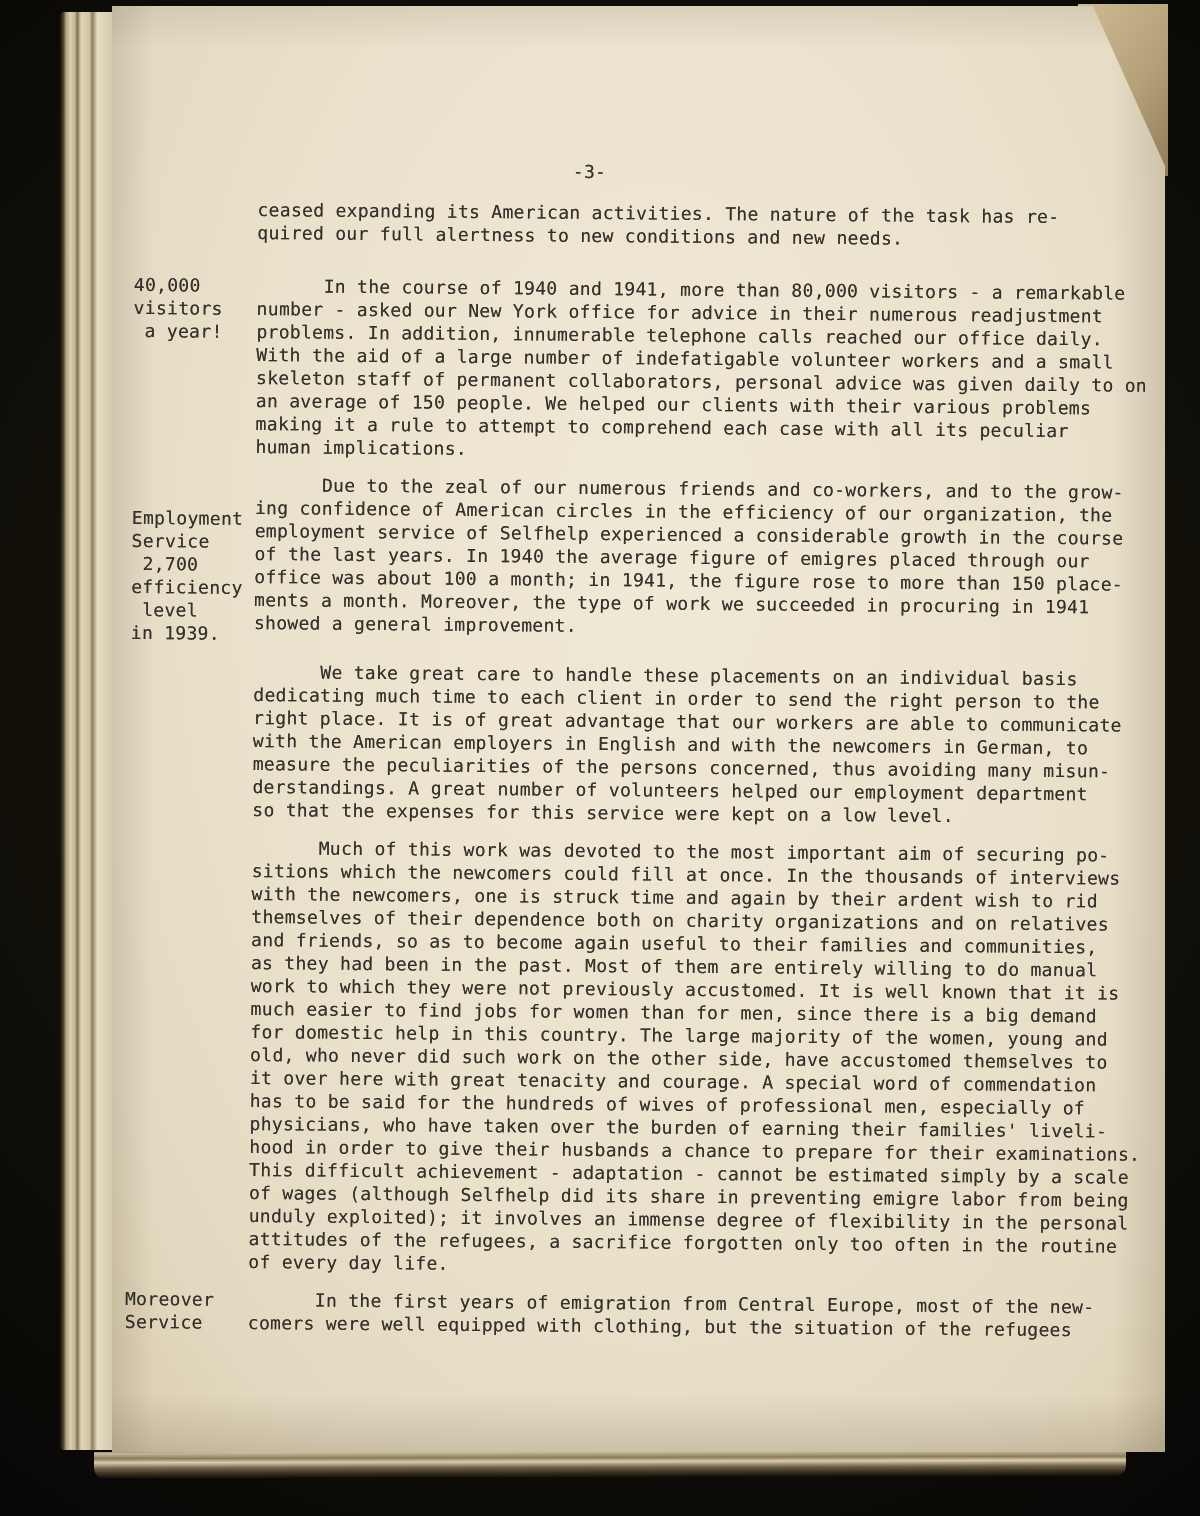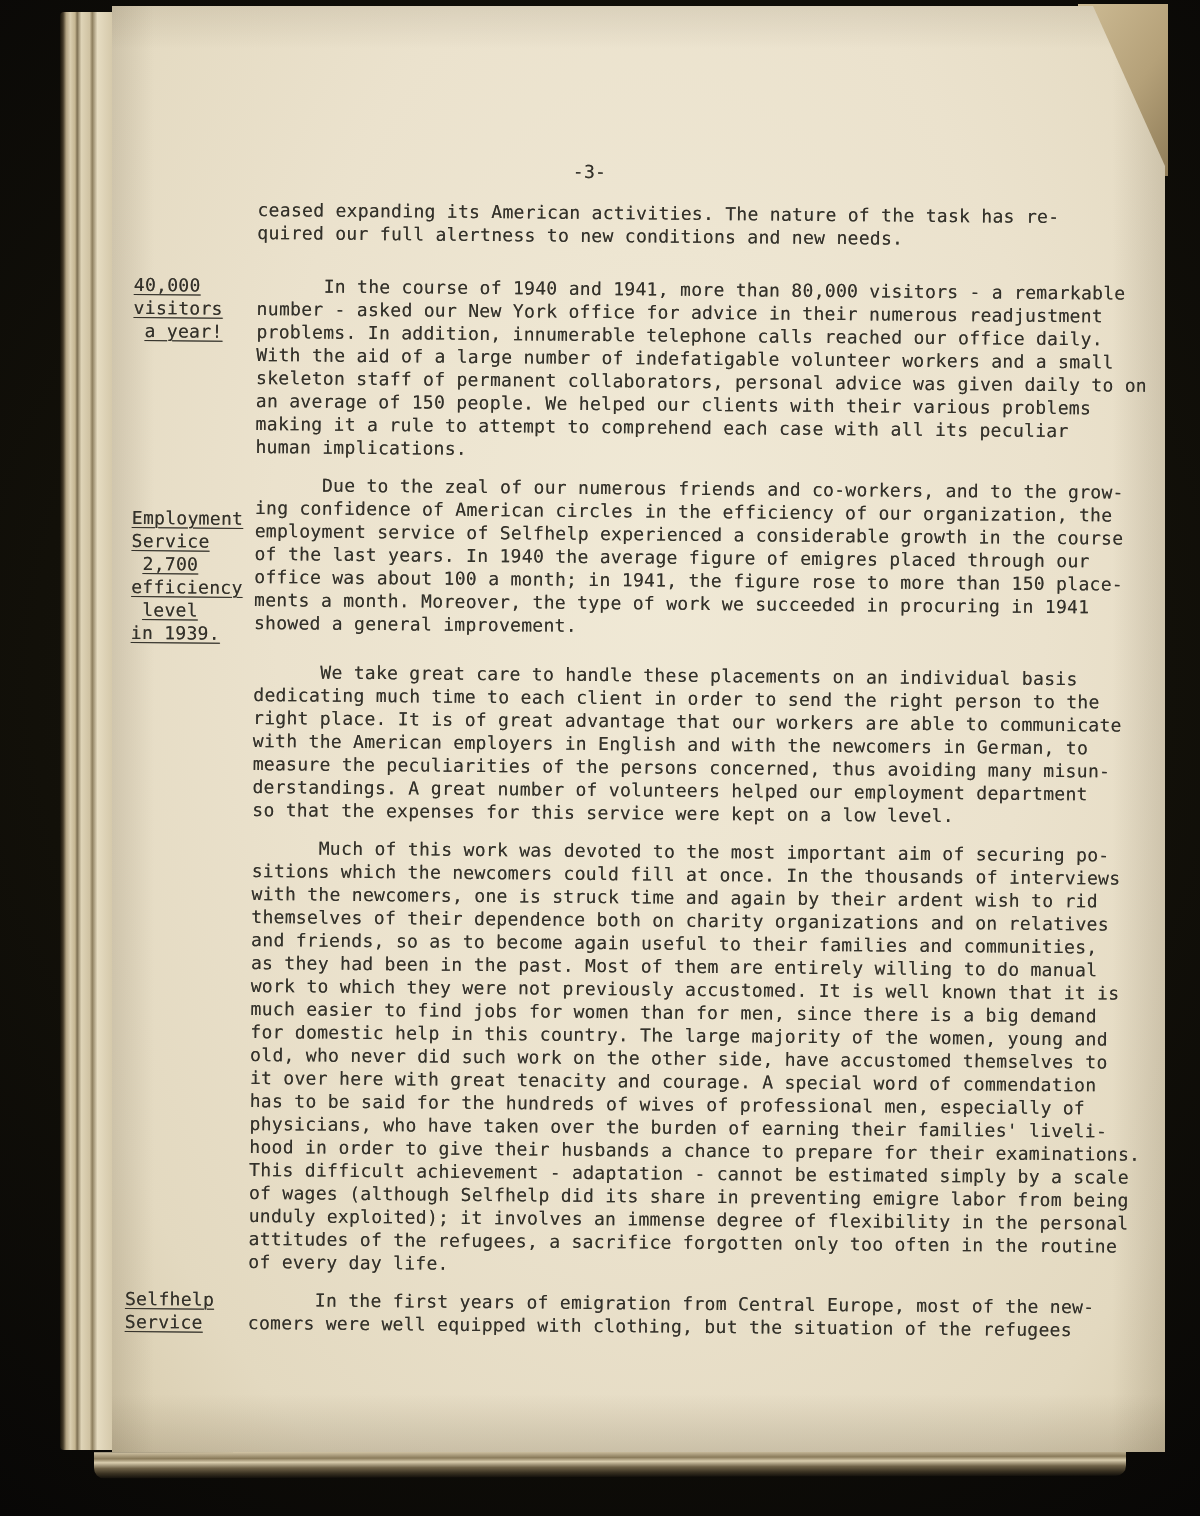--- a/index.html
+++ b/index.html
@@ -43,21 +43,21 @@
     color:#33312a;font-size:18px;line-height:23px;letter-spacing:.3px;
     text-shadow:0 0 .6px rgba(46,44,38,.65);
   }
   .page-number{margin-left:438px;margin-bottom:18px;white-space:pre;}
   .block{display:flex;align-items:flex-start;}
   .block + .block{margin-top:15px;}
   .blocks .block:nth-child(2){margin-top:30px;}
   .blocks .block:nth-child(3) .margin-cell{padding-top:34px;}
   .margin-cell{width:123px;flex:none;line-height:23px;}
   .note-line{white-space:pre;}
-  .note-line .u{text-decoration:underline;text-underline-offset:3px;text-decoration-thickness:1px;}
+  .note-line .u{text-underline-offset:3px;text-decoration-thickness:1px;}
   .body-cell{flex:1;min-width:0;}
   .body-line{white-space:pre;}
 </style>
 </head>
 <body>
 
 <div class="scan">
   <div class="board"></div>
   <div class="edges"></div>
   <div class="bottom-edges"></div>
@@ -139,21 +139,21 @@
               <div class="body-line">hood in order to give their husbands a chance to prepare for their examinations.</div>
               <div class="body-line">This difficult achievement - adaptation - cannot be estimated simply by a scale</div>
               <div class="body-line">of wages (although Selfhelp did its share in preventing emigre labor from being</div>
               <div class="body-line">unduly exploited); it involves an immense degree of flexibility in the personal</div>
               <div class="body-line">attitudes of the refugees, a sacrifice forgotten only too often in the routine</div>
               <div class="body-line">of every day life.</div>
             </div>
           </div>
           <div class="block">
             <div class="margin-cell">
-              <div class="note-line"><span class="u">Selfhelp</span></div>
+              <div class="note-line"><span class="u">Moreover</span></div>
               <div class="note-line"><span class="u">Service</span></div>
             </div>
             <div class="body-cell">
               <div class="body-line">      In the first years of emigration from Central Europe, most of the new-</div>
               <div class="body-line">comers were well equipped with clothing, but the situation of the refugees</div>
             </div>
           </div>
         </div>
     </div>
   </div>

